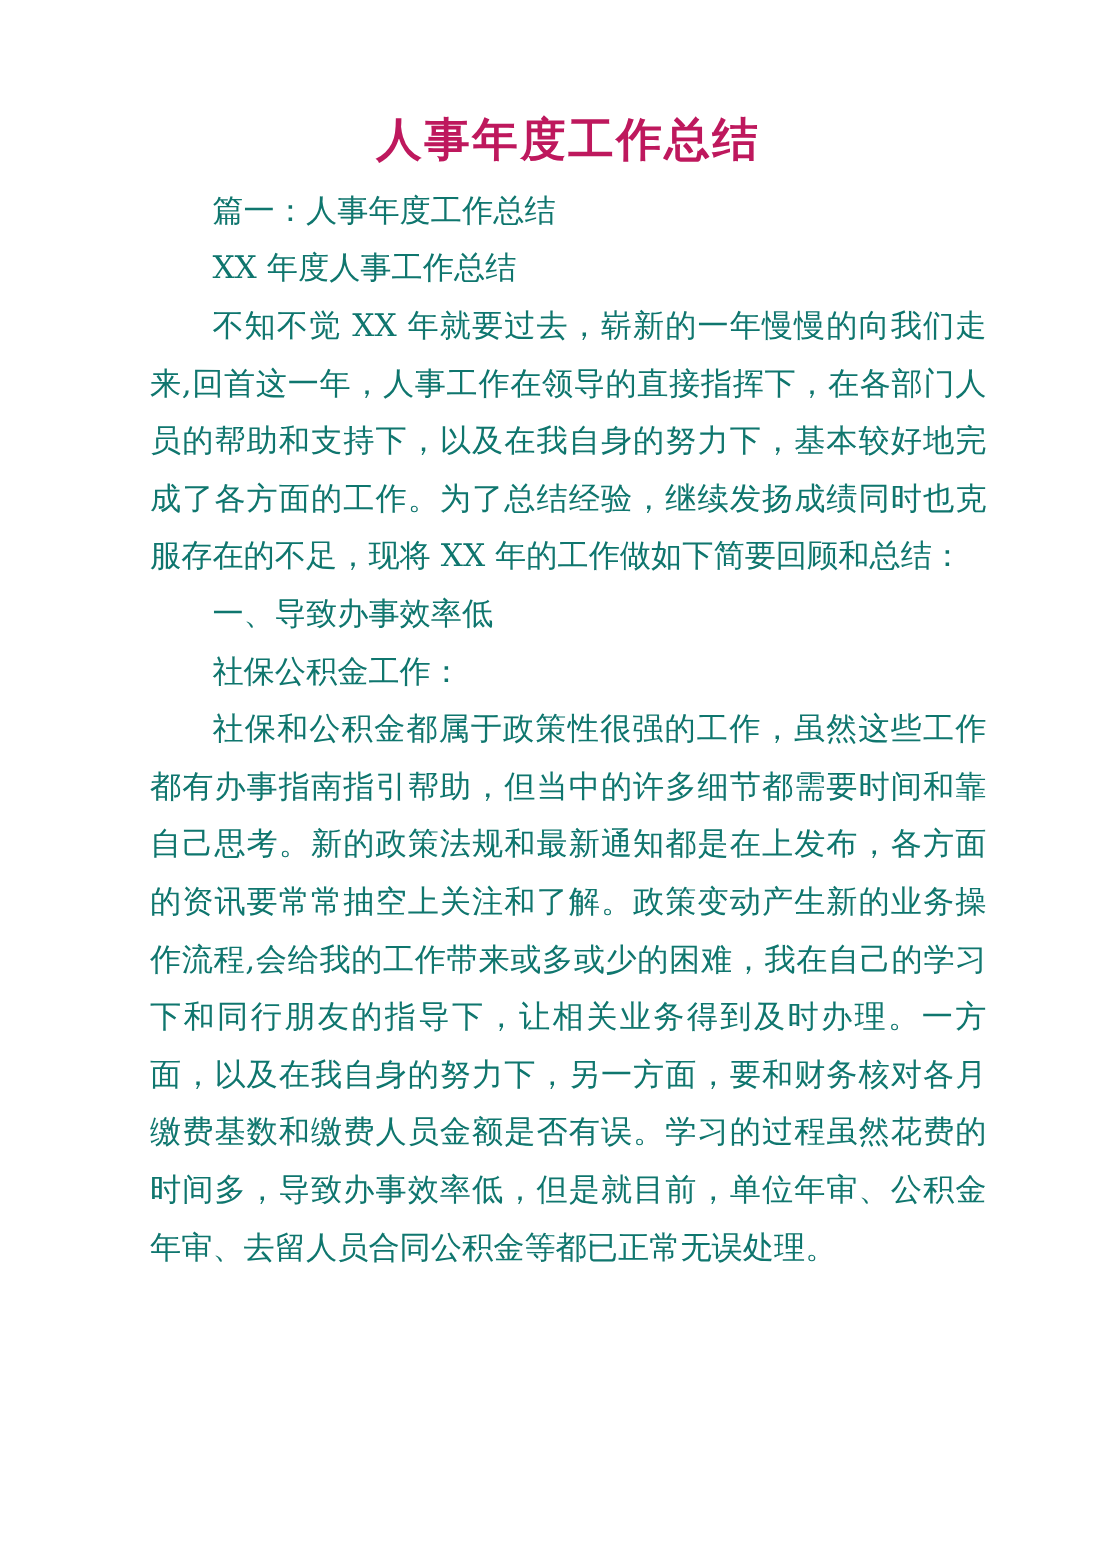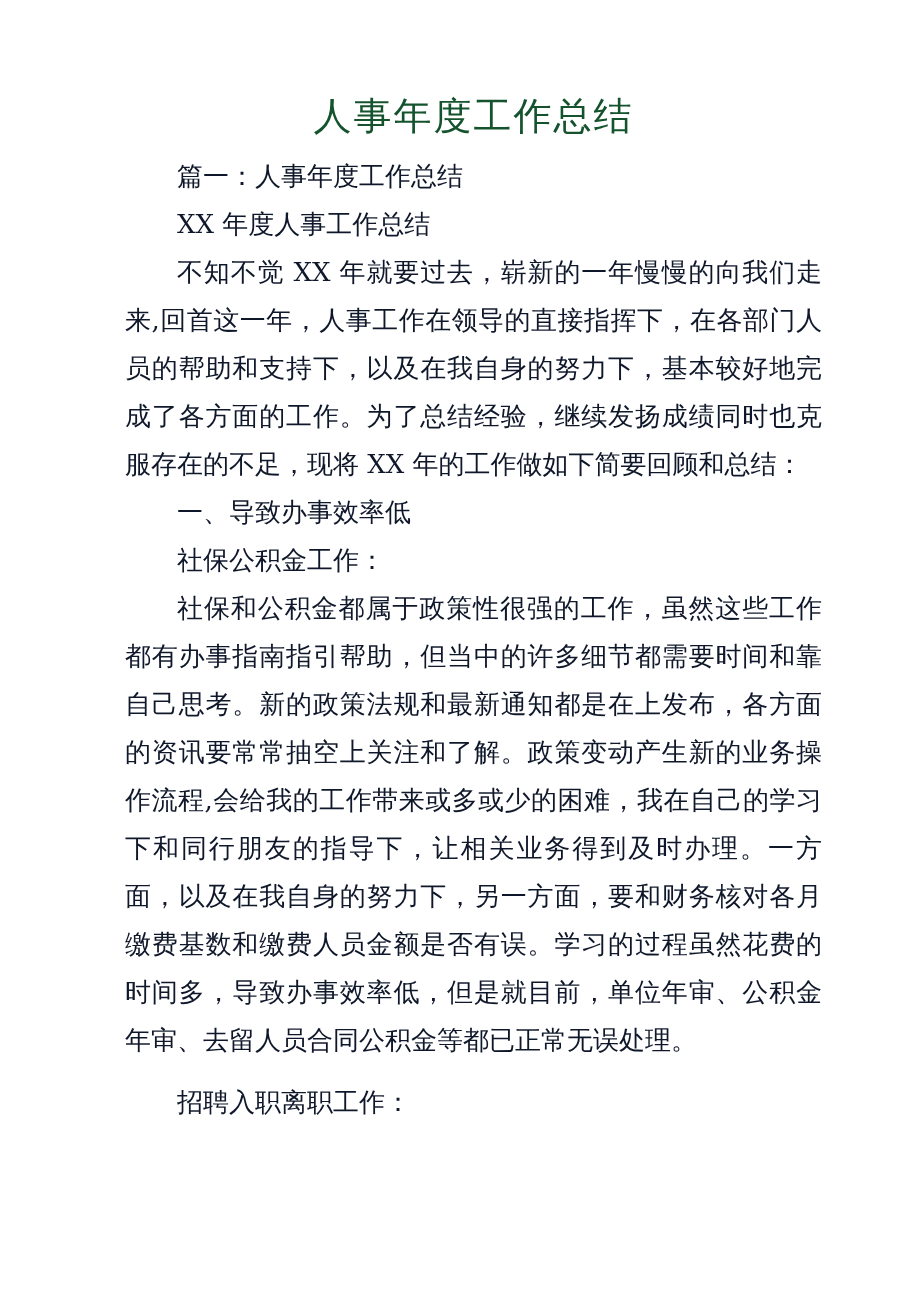--- a/index.html
+++ b/index.html
@@ -14,33 +14,33 @@
     box-sizing: border-box;
     background: #ffffff;
     padding: 88px 98px 0 125px;
     overflow: hidden;
     color: #161616;
     font-family: "DejaVu Serif", "Liberation Serif", serif;
   }
   .doc-title {
     margin: 0;
     font-size: 38px;
-    font-weight: normal;
+    font-weight: bold;
     line-height: 56px;
     text-align: center;
     letter-spacing: 2px;
-    color: #14532d;
+    color: #be185d;
   }
   .para {
     margin: 0;
     font-size: 26px;
     line-height: 48px;
     text-indent: 52px;
     text-align: justify;
-    color: #0f172a;
+    color: #0f766e;
   }
   .para.first {
     margin-top: 8px;
   }
   .para.gap-before {
     margin-top: 14px;
   }
   .para.tight {
     margin-top: 12px;
     line-height: 30px;
@@ -57,15 +57,14 @@
   <p class="para">XX 年度人事工作总结</p>
 
   <p class="para">不知不觉 XX 年就要过去，崭新的一年慢慢的向我们走来,回首这一年，人事工作在领导的直接指挥下，在各部门人员的帮助和支持下，以及在我自身的努力下，基本较好地完成了各方面的工作。为了总结经验，继续发扬成绩同时也克服存在的不足，现将 XX 年的工作做如下简要回顾和总结：</p>
 
   <p class="para">一、导致办事效率低</p>
 
   <p class="para">社保公积金工作：</p>
 
   <p class="para">社保和公积金都属于政策性很强的工作，虽然这些工作都有办事指南指引帮助，但当中的许多细节都需要时间和靠自己思考。新的政策法规和最新通知都是在上发布，各方面的资讯要常常抽空上关注和了解。政策变动产生新的业务操作流程,会给我的工作带来或多或少的困难，我在自己的学习下和同行朋友的指导下，让相关业务得到及时办理。一方面，以及在我自身的努力下，另一方面，要和财务核对各月缴费基数和缴费人员金额是否有误。学习的过程虽然花费的时间多，导致办事效率低，但是就目前，单位年审、公积金年审、去留人员合同公积金等都已正常无误处理。</p>
 
-  <p class="para gap-before">招聘入职离职工作：</p>
 
 </div>
 
 </body></html>

